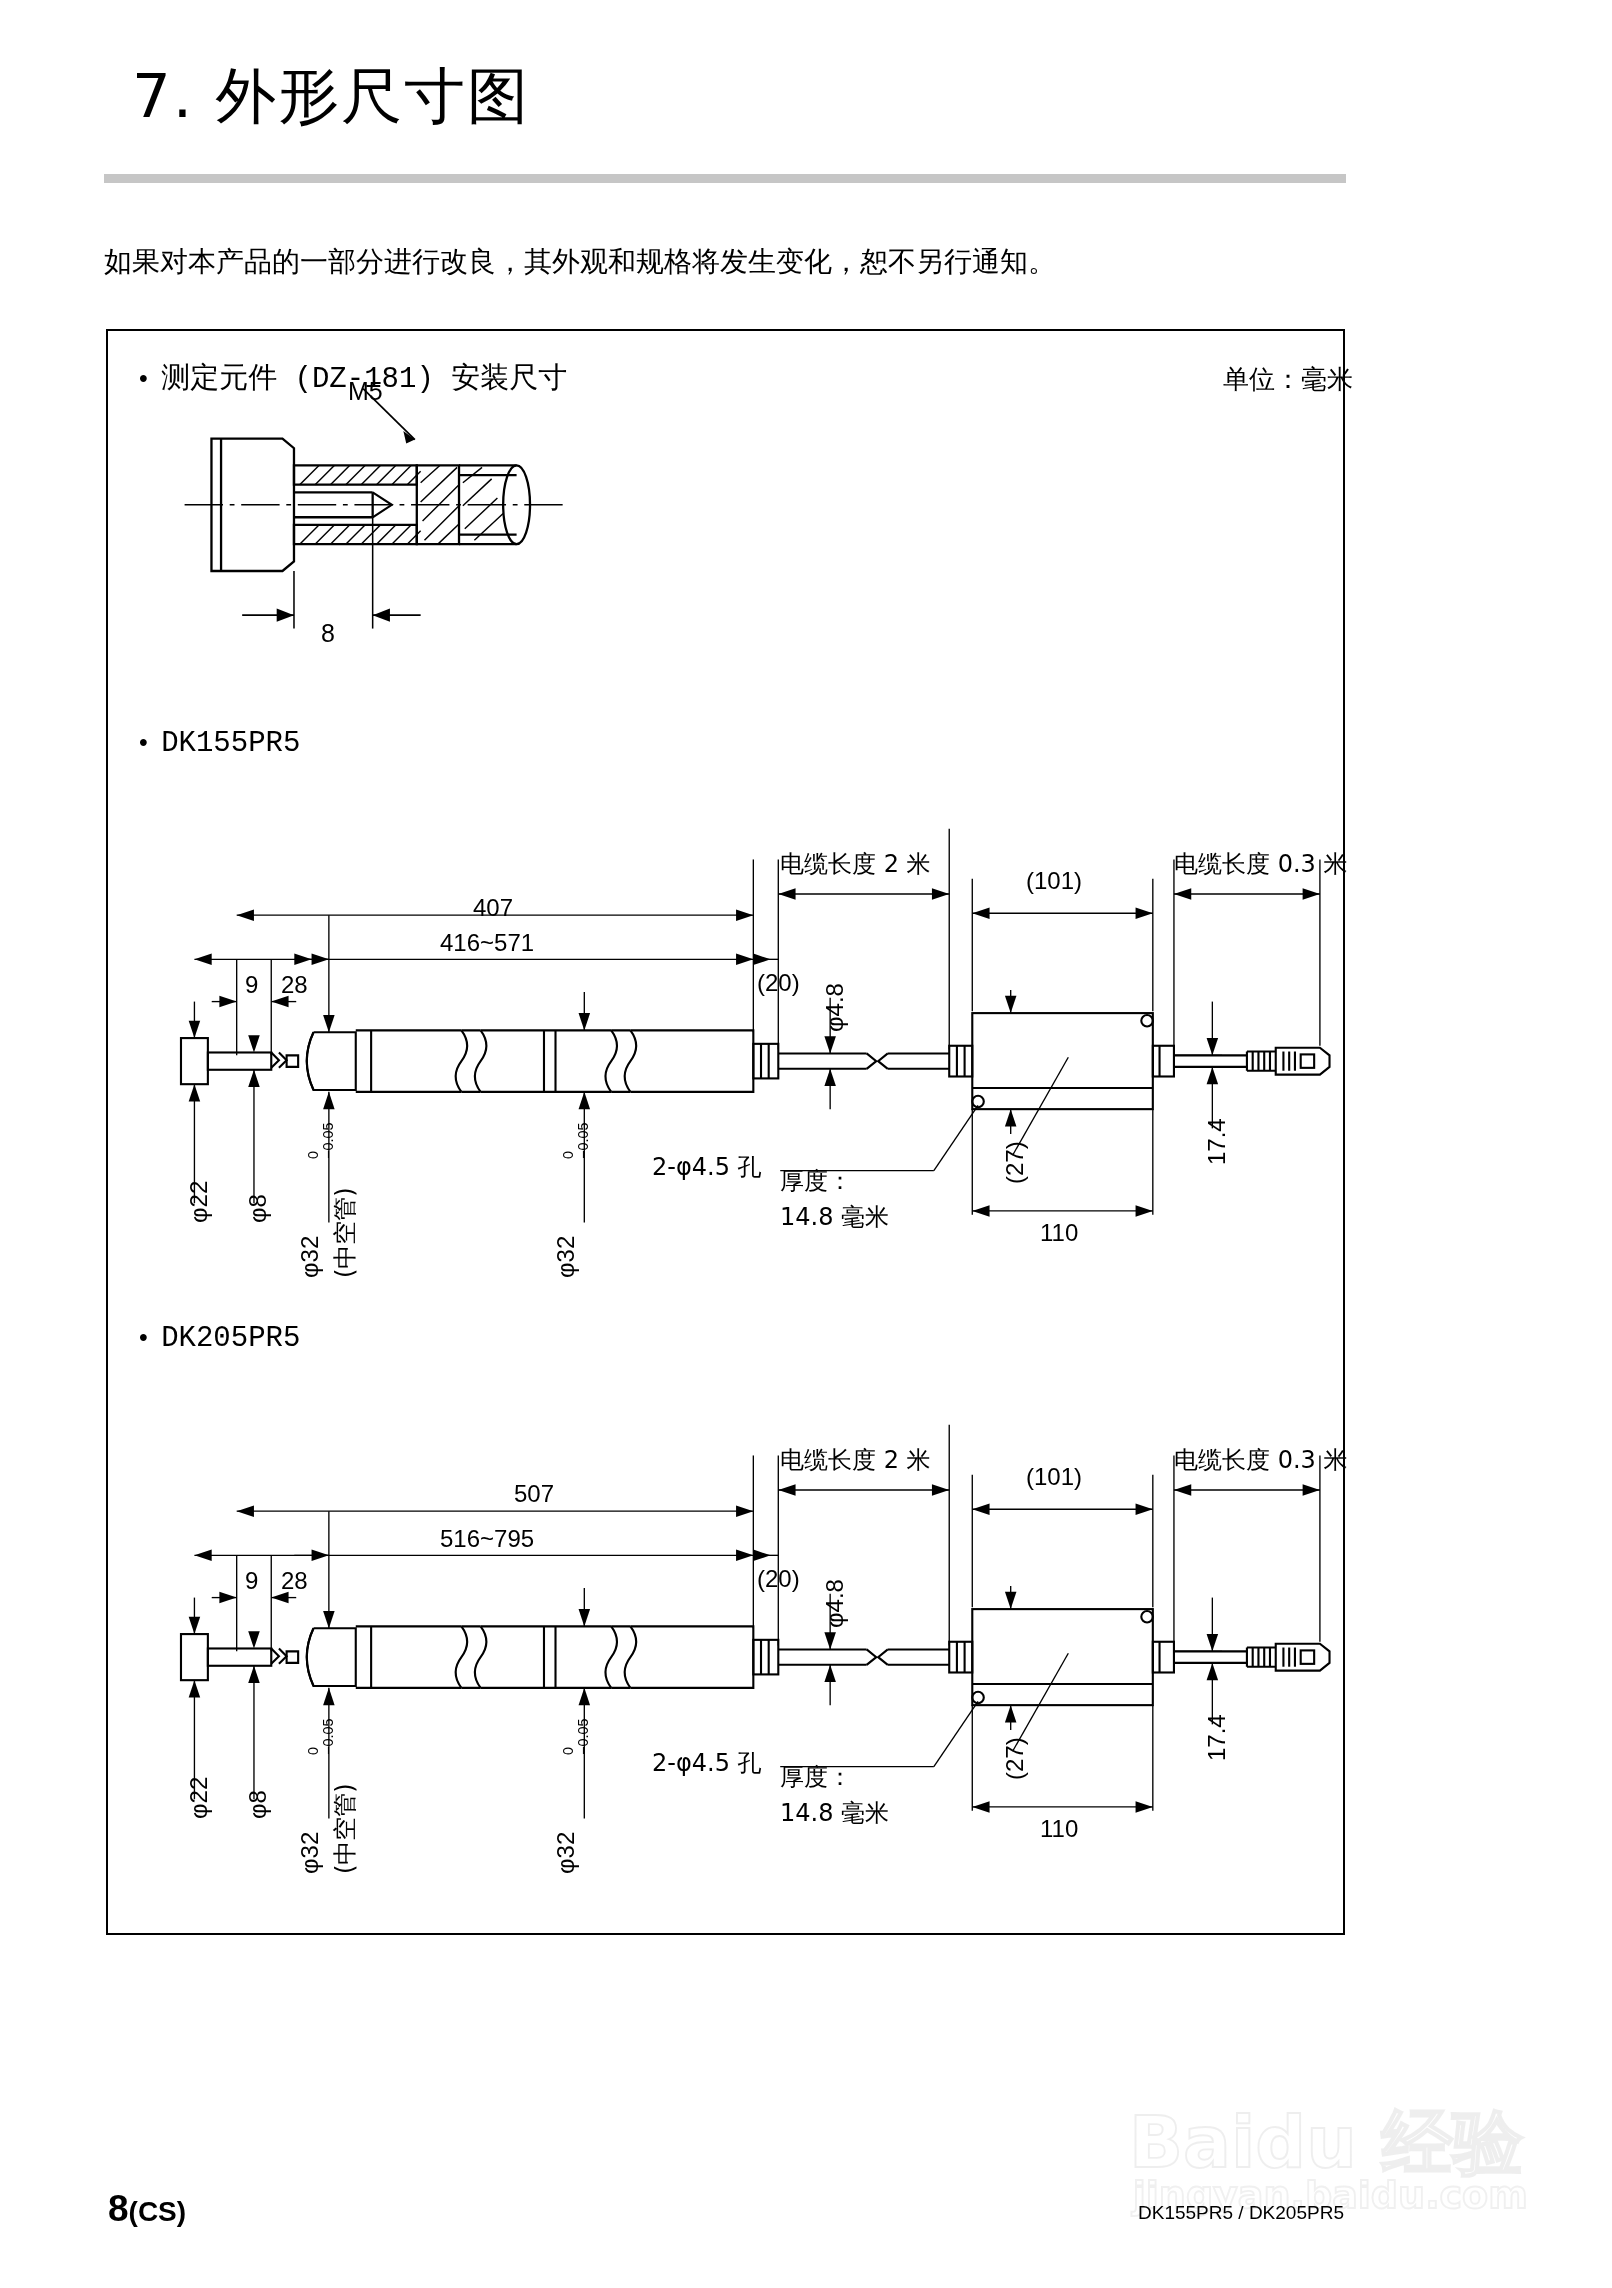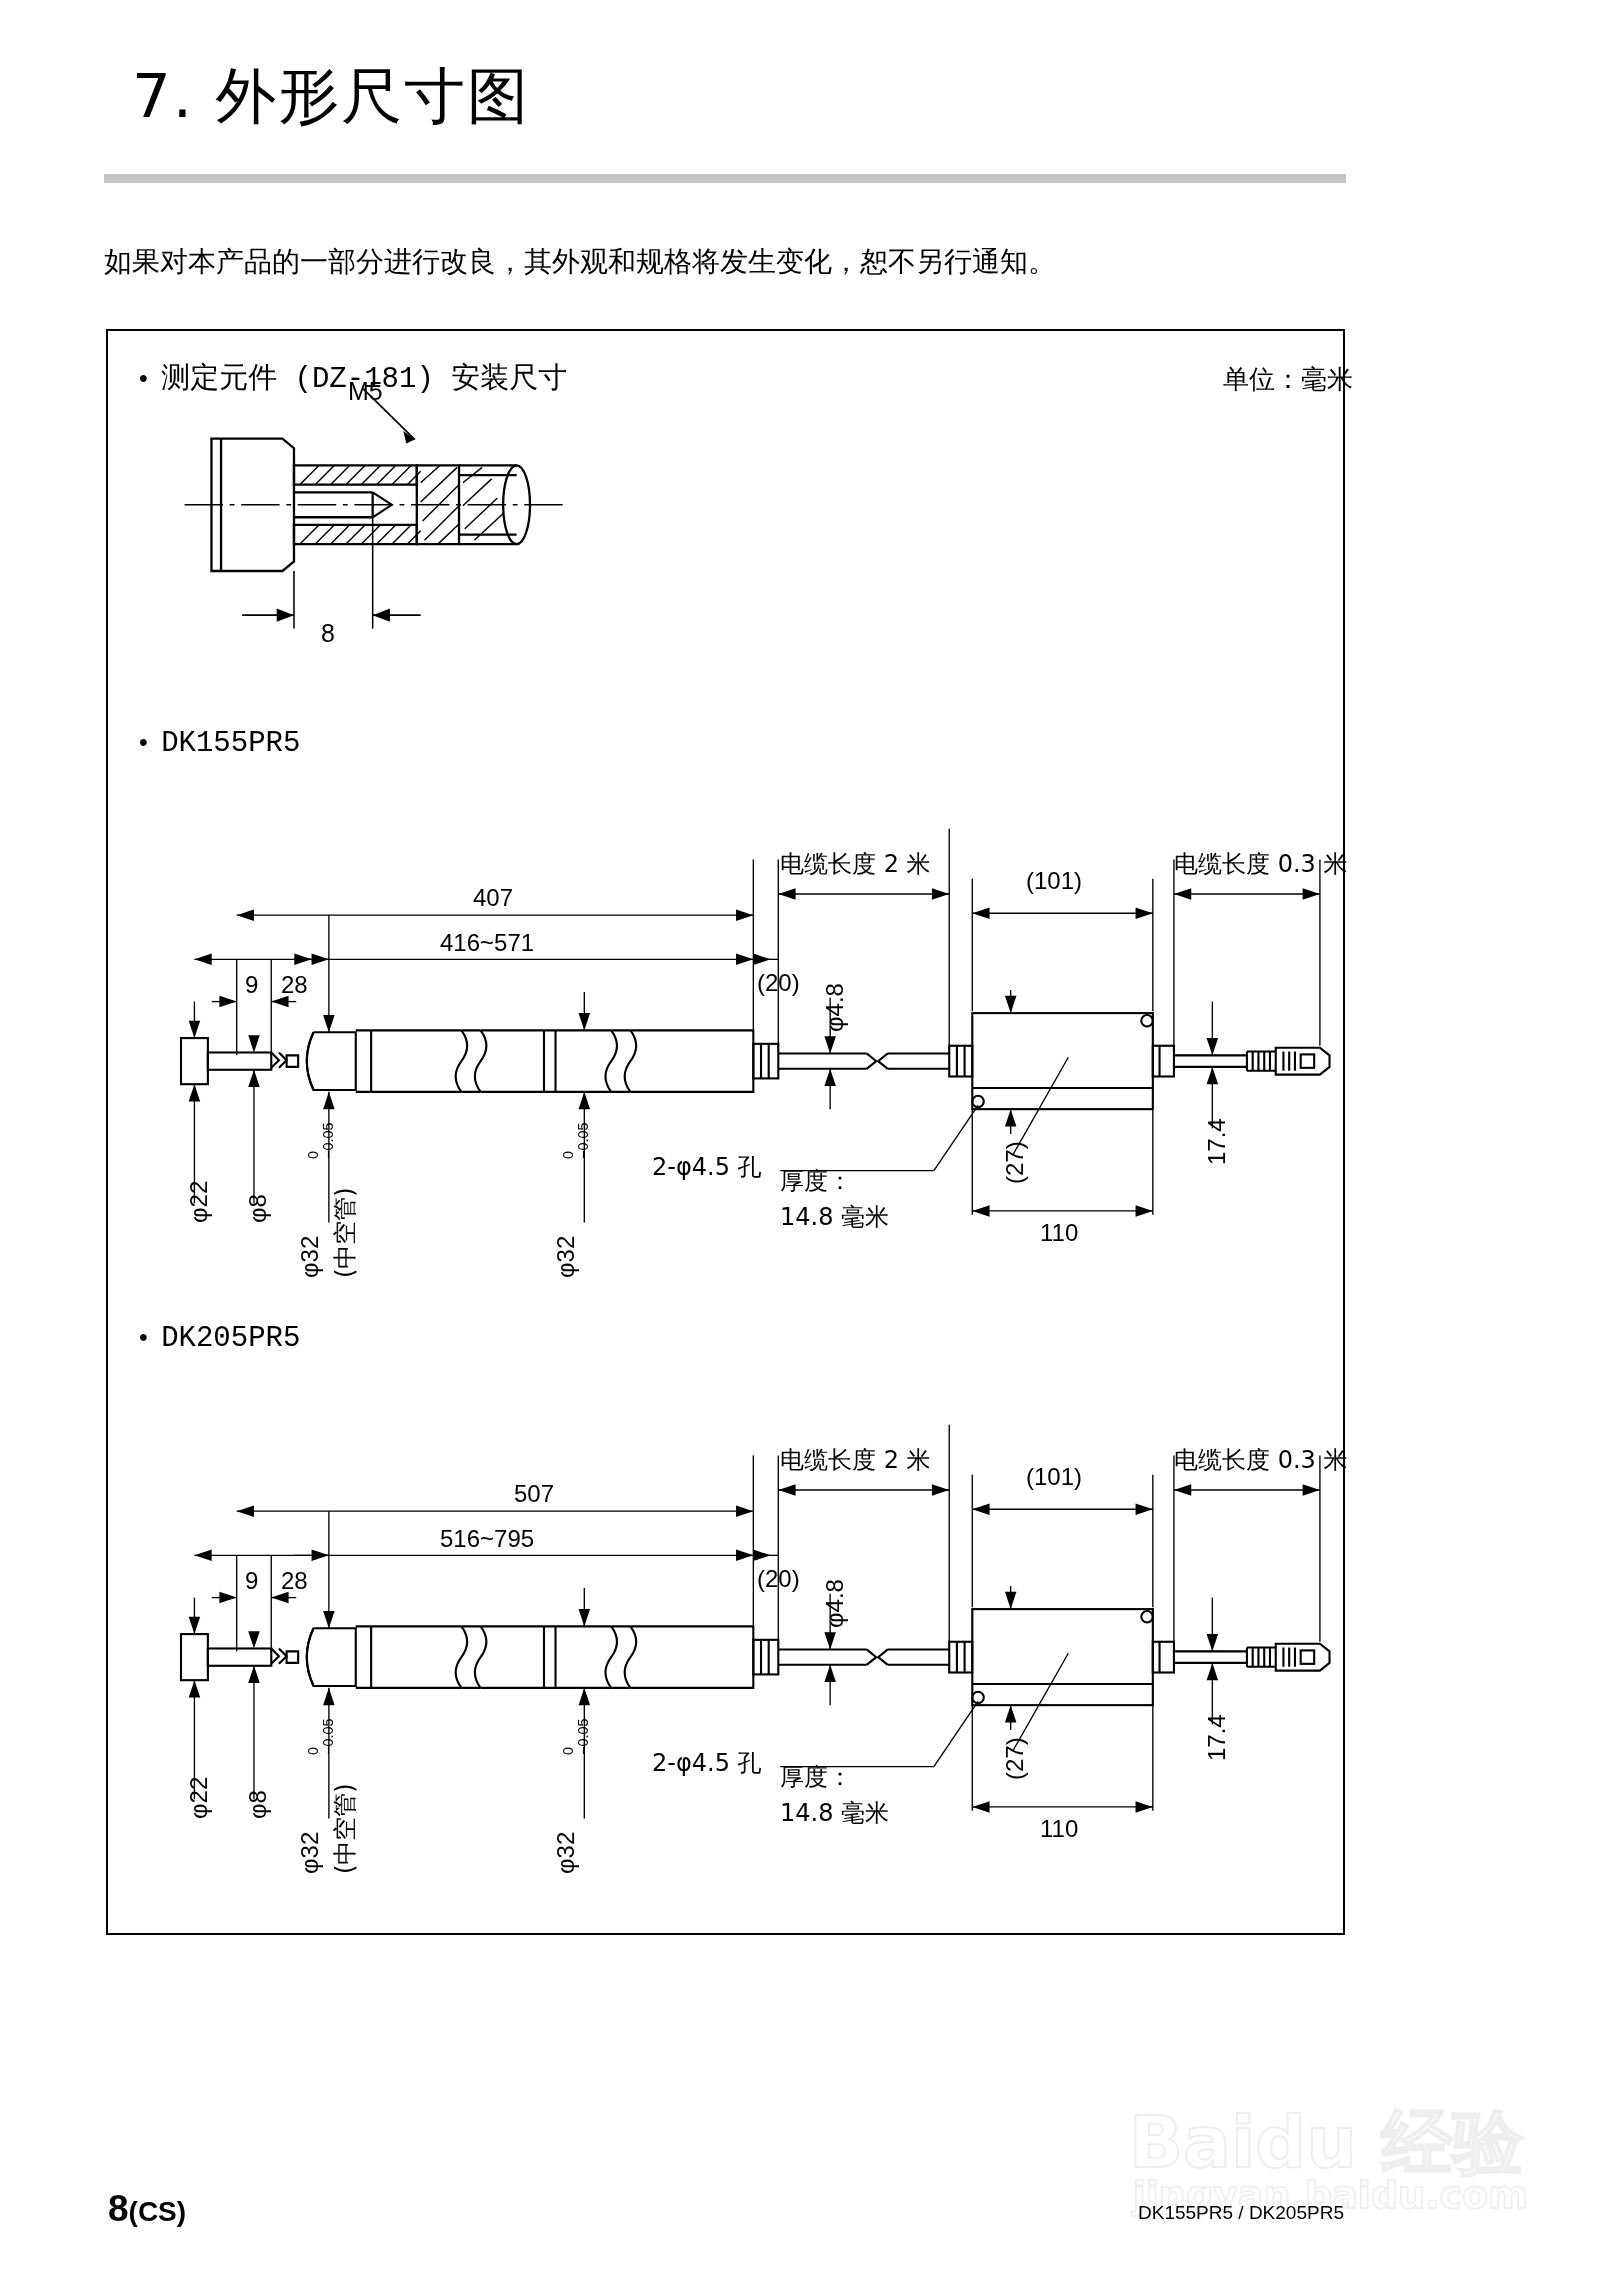--- a/index.html
+++ b/index.html
@@ -329,21 +329,21 @@
           <polygon points="152,293 146,275 158,275"></polygon>
           <polygon points="152,311 146,329 158,329"></polygon>
           <polygon points="230,272 224,254 236,254"></polygon>
           <polygon points="230,334 224,352 236,352"></polygon>
           <polygon points="496,270 490,252 502,252"></polygon>
           <polygon points="496,334 490,352 502,352"></polygon>
         </g>
       </svg>
 
       <div class="dim-text" style="left:332px;top:158px;">416~571</div>
-      <div class="dim-text" style="left:365px;top:113px;">407</div>
+      <div class="dim-text" style="left:365px;top:123px;">407</div>
       <div class="dim-text" style="left:137px;top:200px;">9</div>
       <div class="dim-text" style="left:173px;top:200px;">28</div>
       <div class="dim-text" style="left:649px;top:198px;">(20)</div>
       <div class="dim-text cn" style="left:672px;top:77px;">电缆长度 2 米</div>
       <div class="dim-text cn" style="left:1066px;top:77px;">电缆长度 0.3 米</div>
       <div class="dim-text vert" style="left:713px;top:261px;">φ4.8</div>
       <div class="dim-text" style="left:918px;top:96px;">(101)</div>
       <div class="dim-text vert" style="left:893px;top:413px;">(27)</div>
       <div class="dim-text" style="left:932px;top:448px;">110</div>
       <div class="dim-text vert" style="left:1095px;top:394px;">17.4</div>

